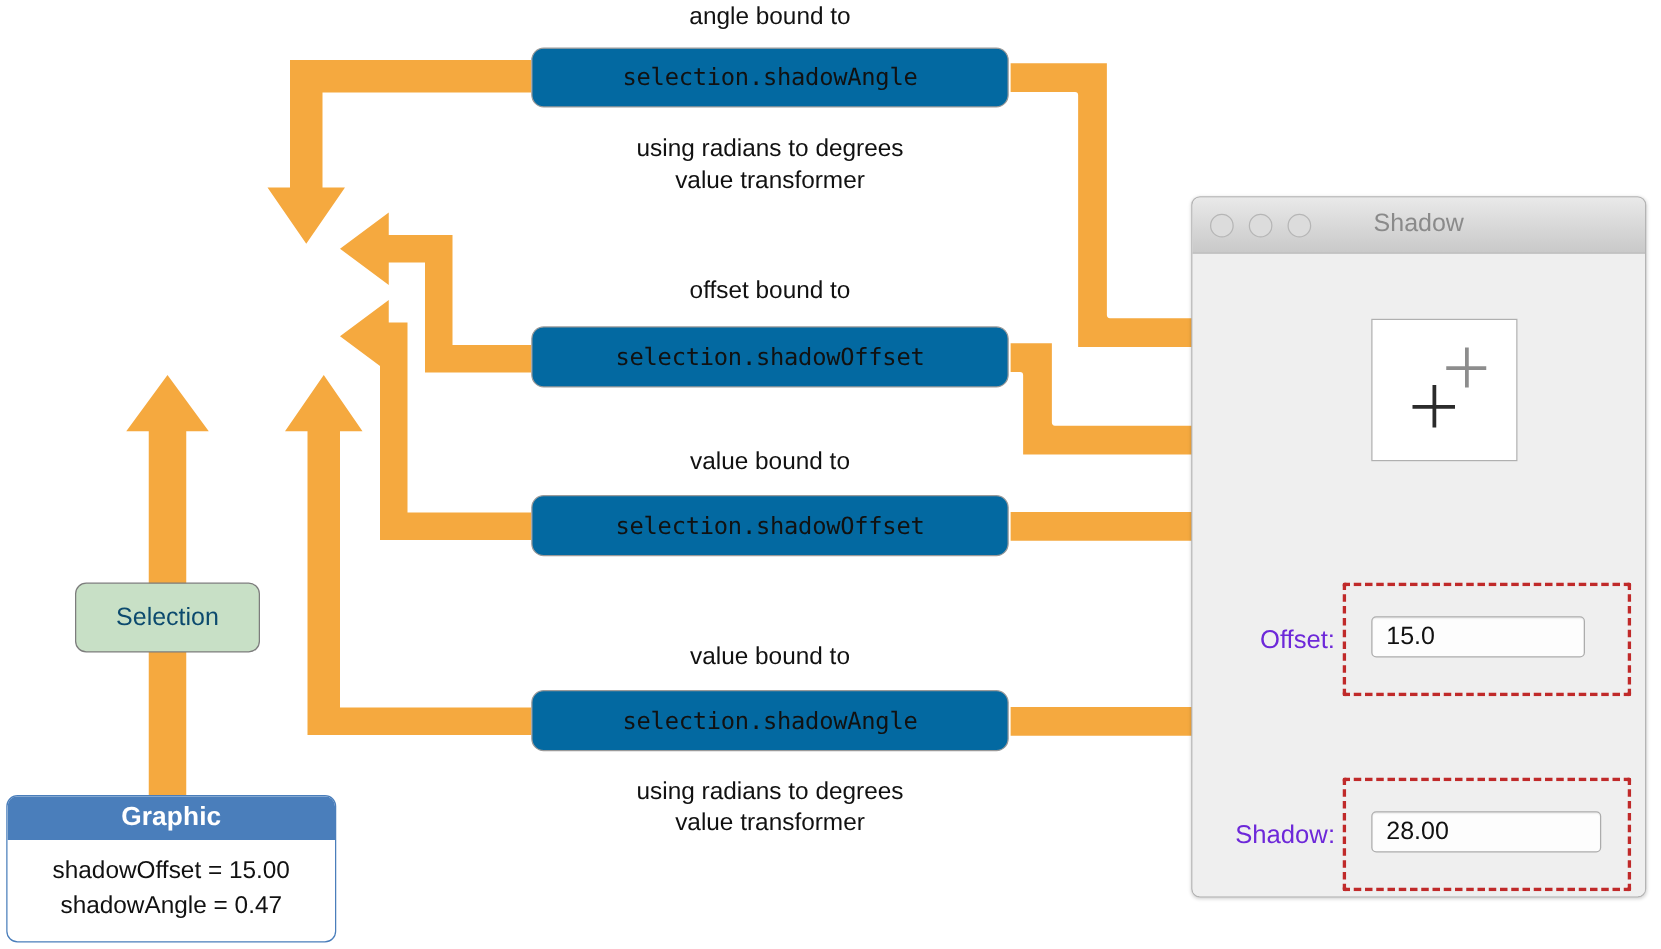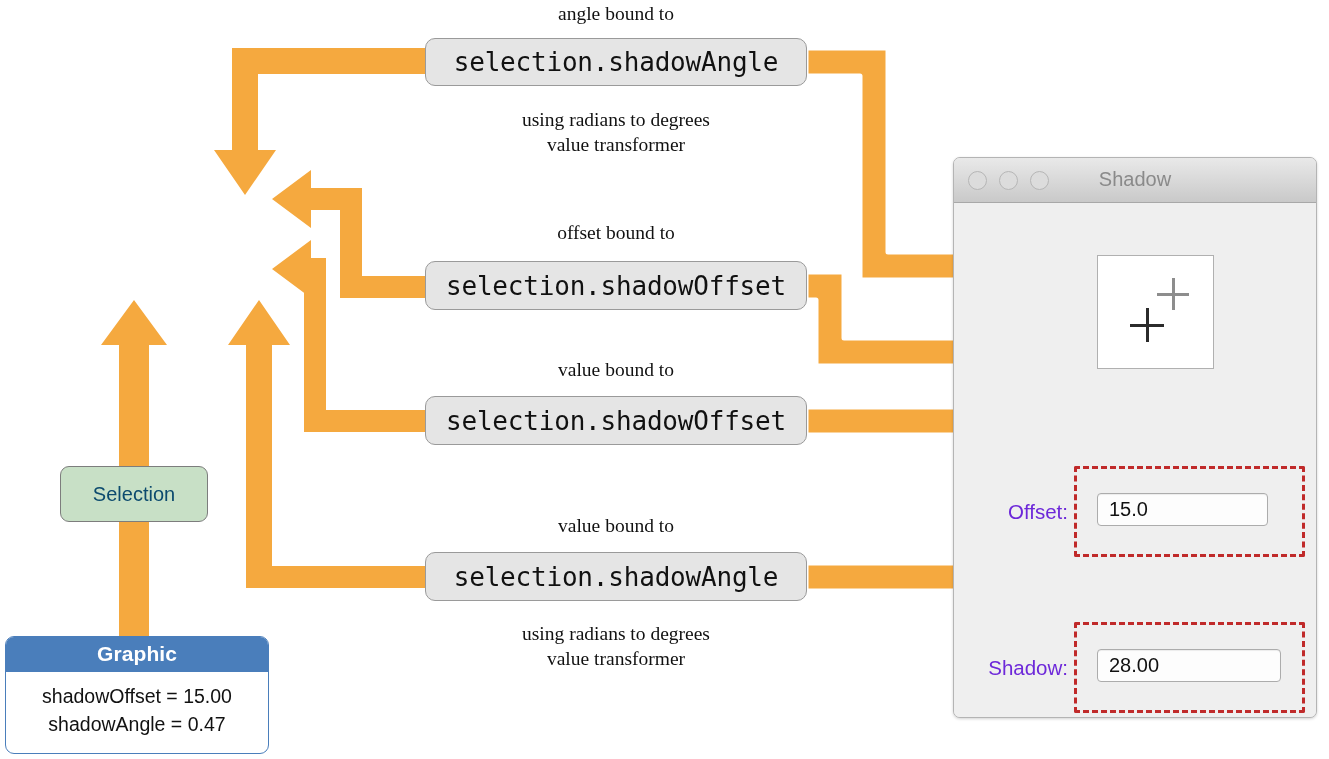--- a/index.html
+++ b/index.html
@@ -17,28 +17,28 @@
   .objbox{border:1.6px solid #4A7EBB;border-radius:9px;background:#ffffff;
           overflow:hidden;}
   .objbox .hdr{background:#4A7EBB;color:#ffffff;font-weight:bold;
                font-size:21px;text-align:center;padding:5px 0 6px;
                letter-spacing:.1px;}
   .objbox .bdy{color:#111;font-size:19.5px;text-align:center;
                padding:10px 0 8px;line-height:1.45;}
   .objbox .bdy div{white-space:nowrap;}
 
   
-  .kp{background:#e5e5e5;border:1.3px solid #9a9a9a;border-radius:10px;
-      font-family:"DejaVu Sans Mono",monospace;font-size:26px;color:#111;
+  .kp{background:#0369a1;border:1.3px solid #9a9a9a;border-radius:10px;
+      font-family:"DejaVu Sans Mono",monospace;font-size:19px;color:#111;
       display:flex;align-items:center;justify-content:center;
       letter-spacing:-0.2px;}
 
   
   .cap{font-size:19.5px;color:#111;text-align:center;line-height:1.22;
-       white-space:nowrap;font-family:Liberation Serif, serif;}
+       white-space:nowrap;}
 
   
   .pill{background:#C8E0C6;border:1.4px solid #7d7d7d;border-radius:9px;
         display:flex;align-items:center;justify-content:center;
         font-size:20px;color:#0c4a6e;}
 
   
   .macwin{border:1px solid #b4b4b4;border-radius:7px;background:#EFEFEF;
           overflow:hidden;box-shadow:0 1px 3px rgba(0,0,0,.18);}
   .titlebar{height:44px;background:linear-gradient(#E9E9E9,#C9C9C9);

